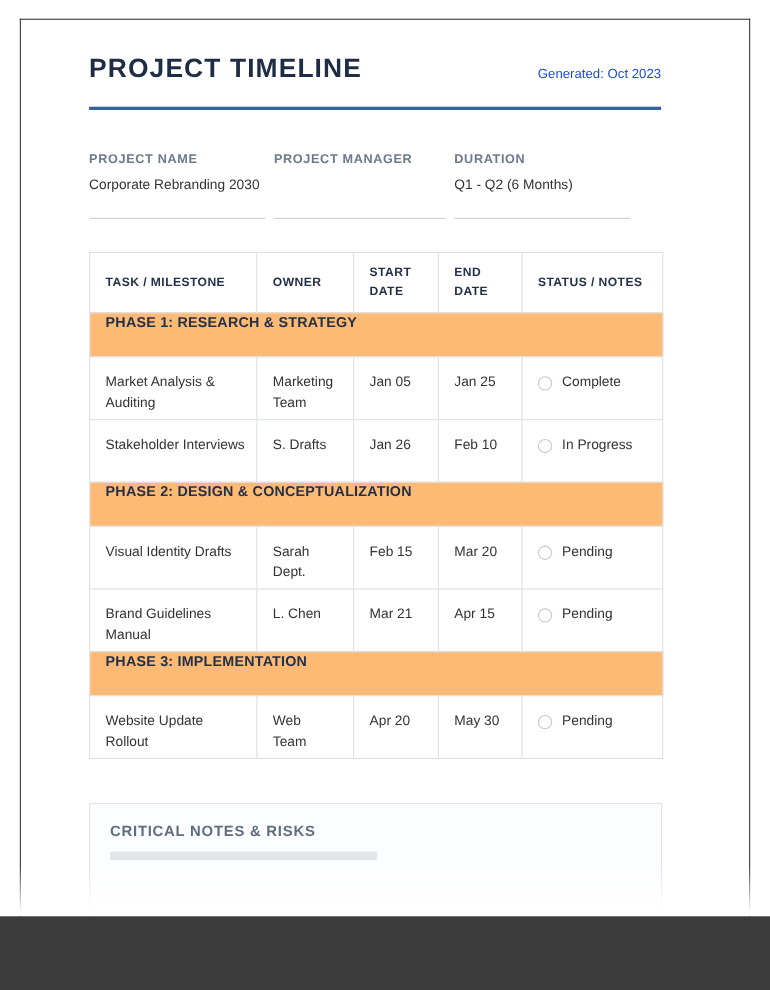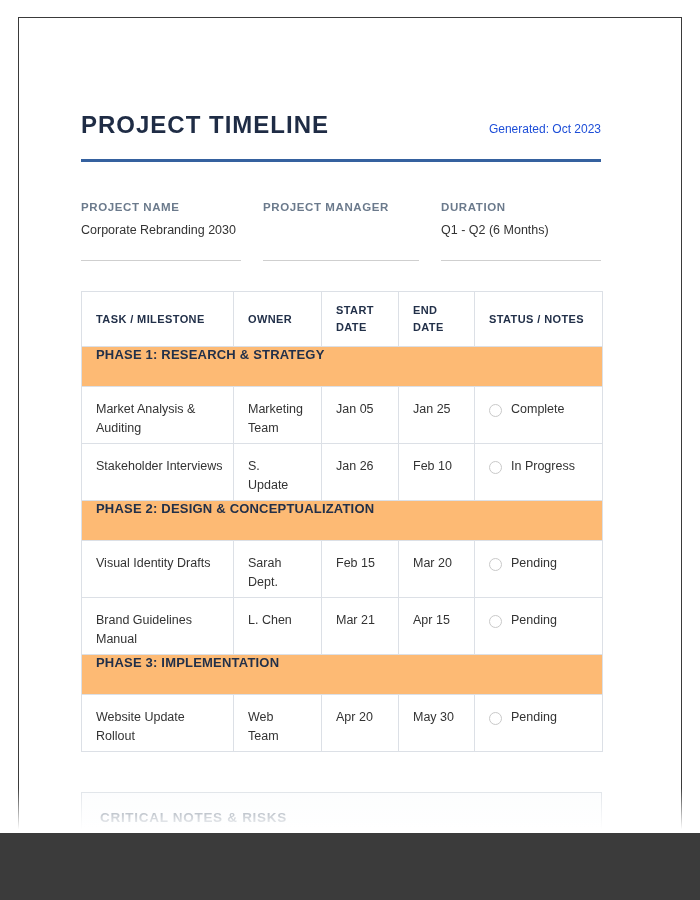--- a/index.html
+++ b/index.html
@@ -14,30 +14,30 @@
     position: absolute; left: 18px; top: 17px;
     width: 664px; height: 900px;
     border: 1.5px solid #3a3a3a; border-bottom: none;
     box-sizing: border-box;
     background: #ffffff;
     z-index: 1;
   }
   .content { padding: 0 80px 0 62px; }
 
   
-  .doc-header { display: flex; align-items: flex-end; margin-top: 94px; text-align: right; }
+  .doc-header { display: flex; align-items: flex-end; margin-top: 32px; text-align: right; }
   .doc-title {
     font-size: 24px; font-weight: 700; letter-spacing: 1px;
     color: #1f2c45; margin: 0; line-height: 1.1;
   }
   .generated { margin-left: auto; font-size: 12px; color: #1d4ed8; padding-bottom: 2px; }
   .title-rule { height: 2.5px; background: #35619f; margin-top: 21px; }
 
   
-  .fields { display: grid; grid-template-columns: 160px 156px 160px; column-gap: 22px; margin-top: 39px; }
+  .fields { display: grid; grid-template-columns: 160px 156px 160px; column-gap: 8px; margin-top: 39px; }
   .field { height: 60px; border-bottom: 1px solid #cfcfcf; box-sizing: border-box; }
   .field-label {
     font-size: 11.5px; font-weight: 700; letter-spacing: 0.6px;
     color: #6b7a8c;
   }
   .field-value { font-size: 12.5px; color: #333; margin-top: 7px; line-height: 20px; }
 
   
   table.timeline {
     width: 521px; margin-top: 30px;
@@ -149,21 +149,21 @@
         <td class="task-cell">Jan 25</td>
         <td class="task-cell">
           <div class="status-wrap">
             <span class="status-circle"></span>
             <span>Complete</span>
           </div>
         </td>
       </tr>
       <tr>
         <td class="task-cell">Stakeholder Interviews</td>
-        <td class="task-cell owner-cell">S. Update</td>
+        <td class="task-cell owner-cell">S. Drafts</td>
         <td class="task-cell">Jan 26</td>
         <td class="task-cell">Feb 10</td>
         <td class="task-cell">
           <div class="status-wrap">
             <span class="status-circle"></span>
             <span>In Progress</span>
           </div>
         </td>
       </tr>
 

